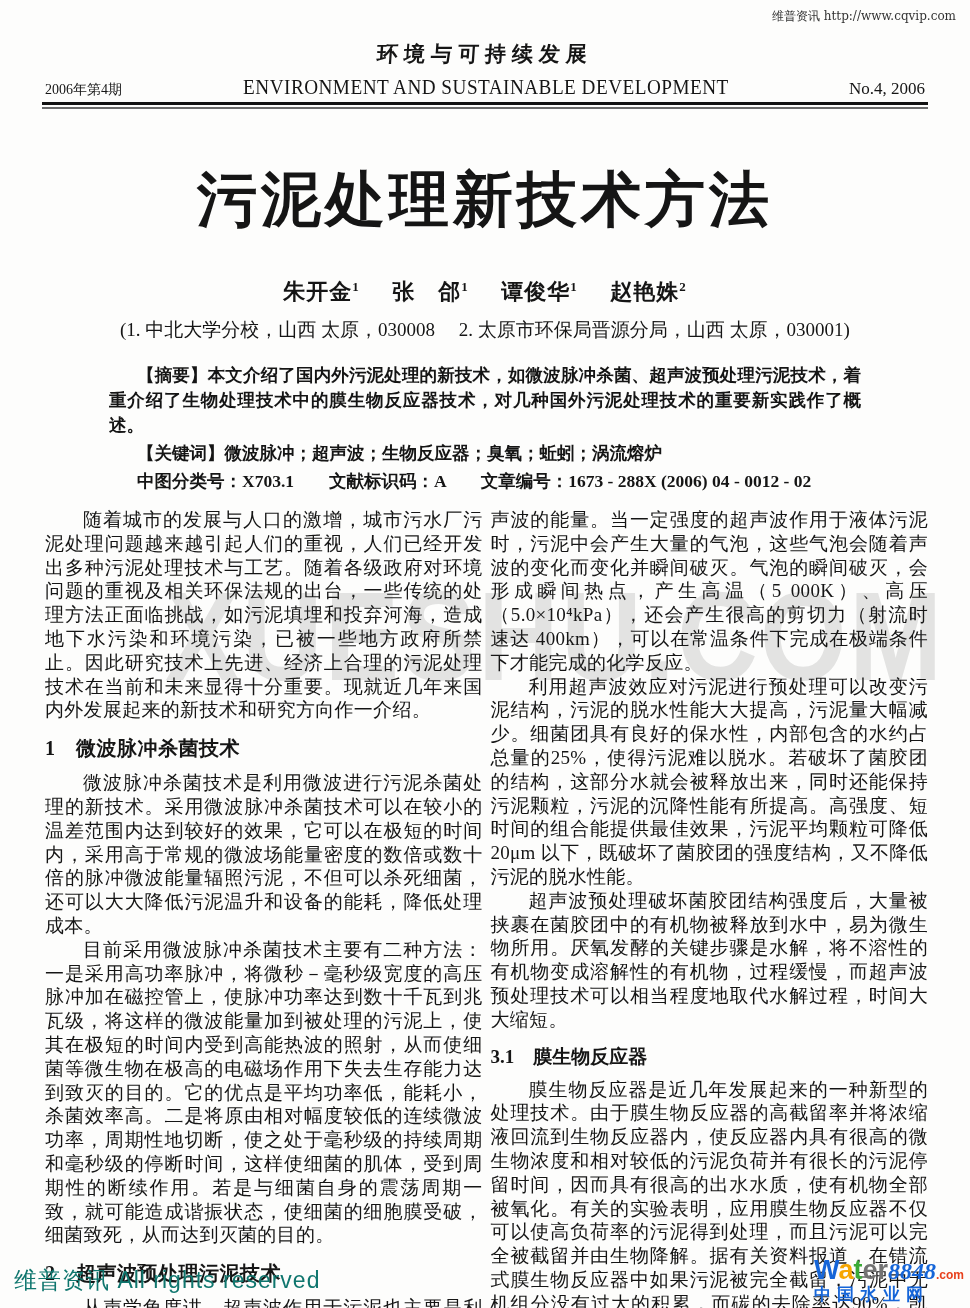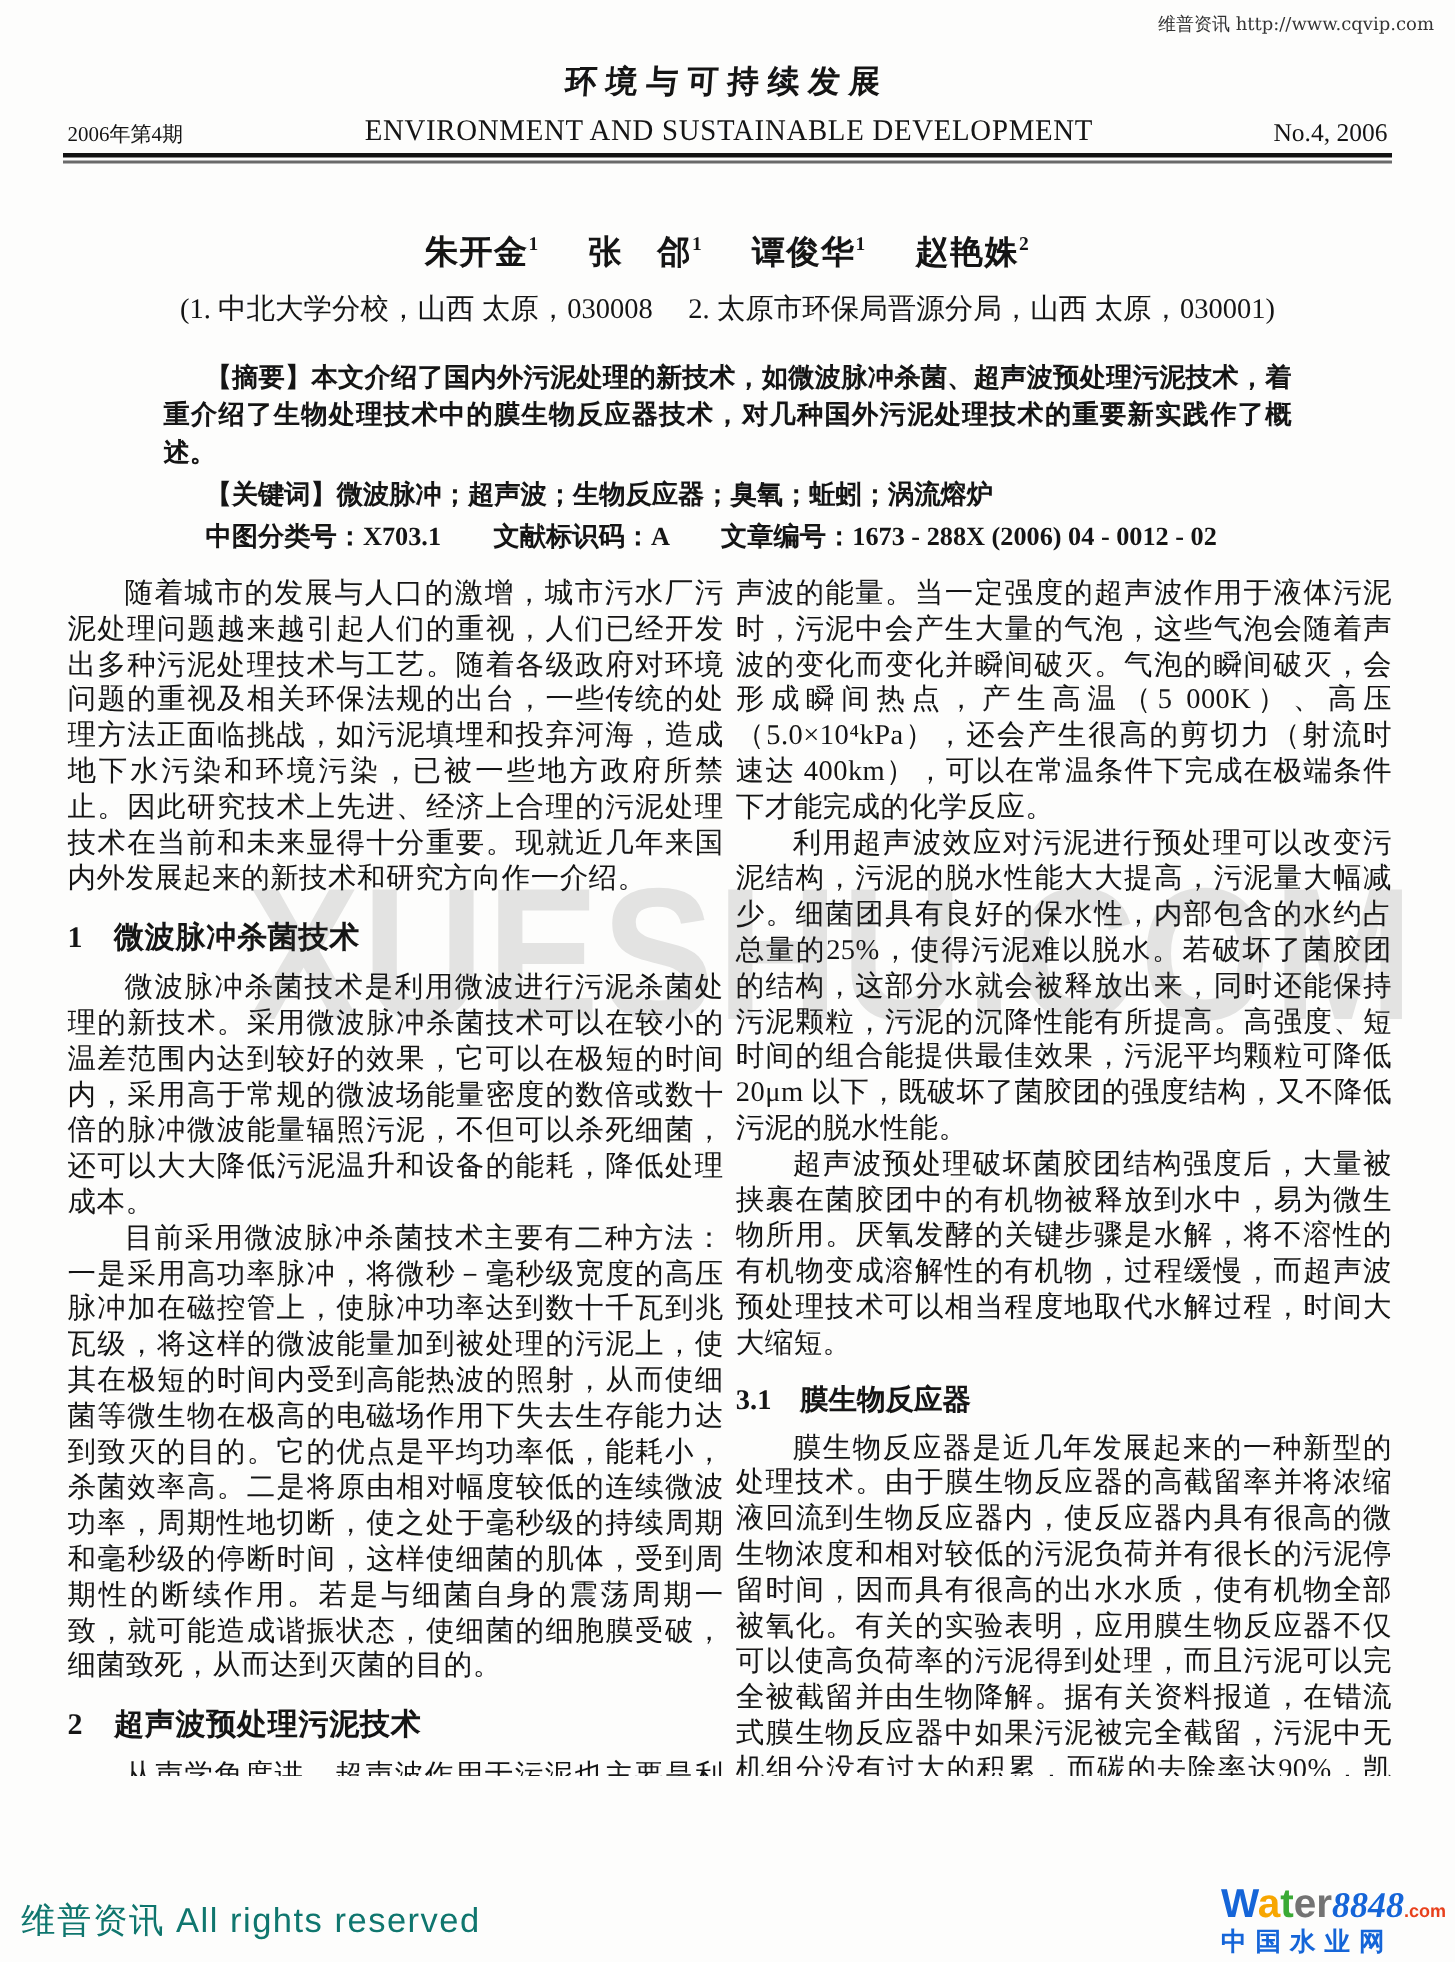--- a/index.html
+++ b/index.html
@@ -140,20 +140,21 @@
   <div class="jheader">
     <div class="journal-cn">环境与可持续发展</div>
     <div class="jrow">
       <span class="issue-cn">2006年第4期</span>
       <span class="journal-en">ENVIRONMENT AND SUSTAINABLE DEVELOPMENT</span>
       <span class="issue-en">No.4, 2006</span>
     </div>
     <div class="jrule"></div>
   </div>
 
+  <div class="a-title">污泥处理新技术方法</div>
 
   <div class="a-authors">
     <span><span>朱开金</span><sup>1</sup></span><span class="gap"></span>
     <span><span>张　郃</span><sup>1</sup></span><span class="gap"></span>
     <span><span>谭俊华</span><sup>1</sup></span><span class="gap"></span>
     <span><span>赵艳姝</span><sup>2</sup></span>
   </div>
 
   <div class="a-affil">(1. 中北大学分校，山西 太原，030008　 2. 太原市环保局晋源分局，山西 太原，030001)</div>
 

